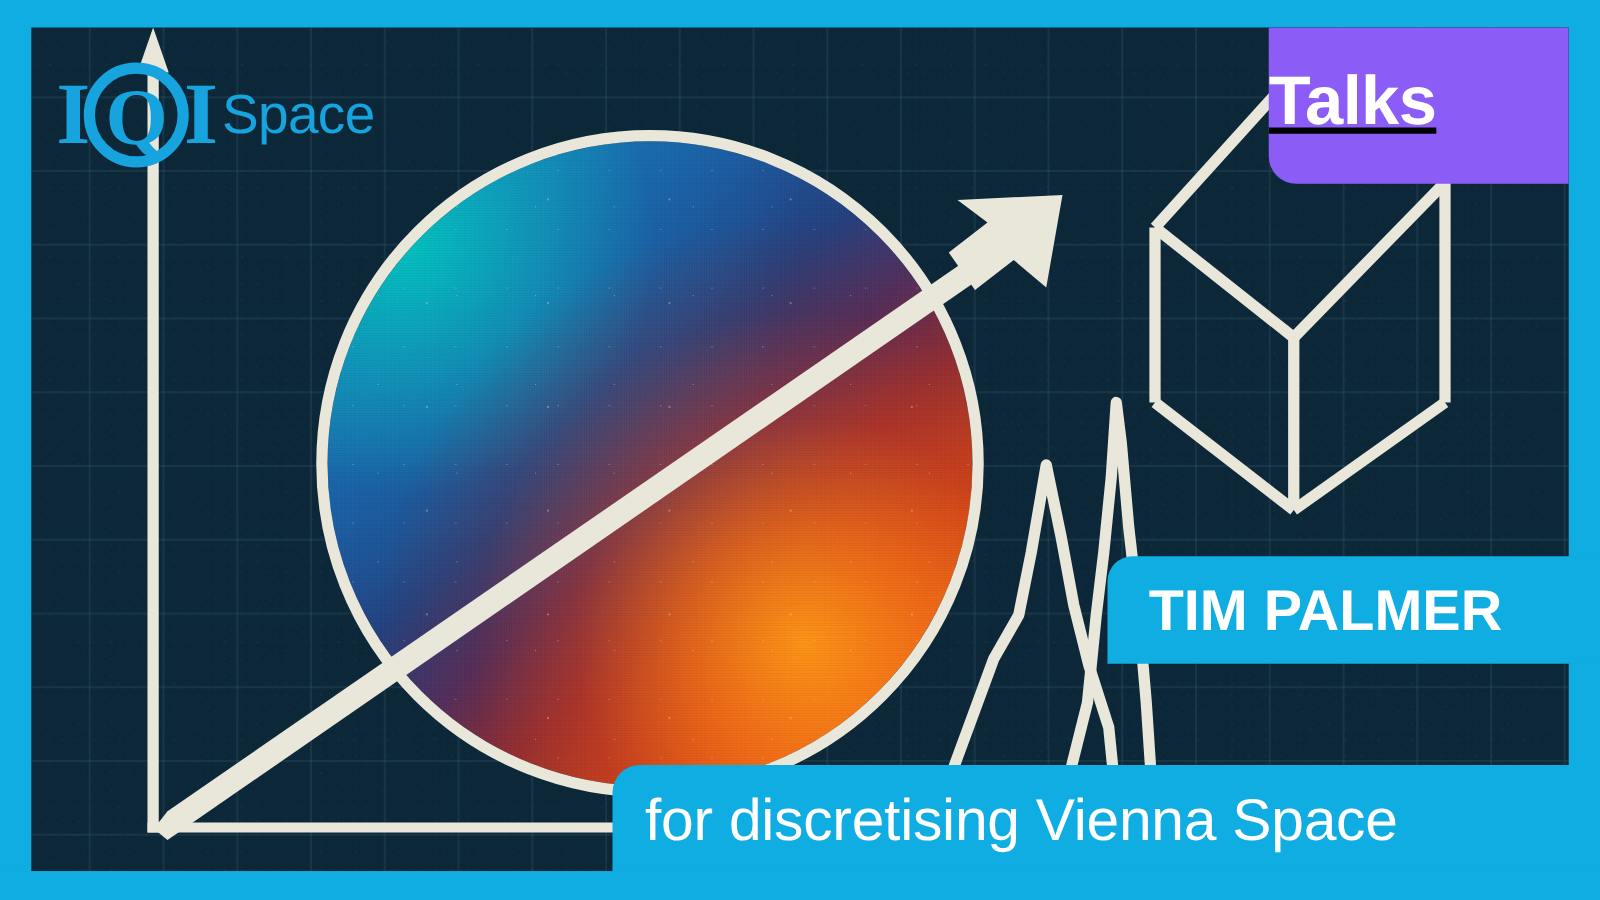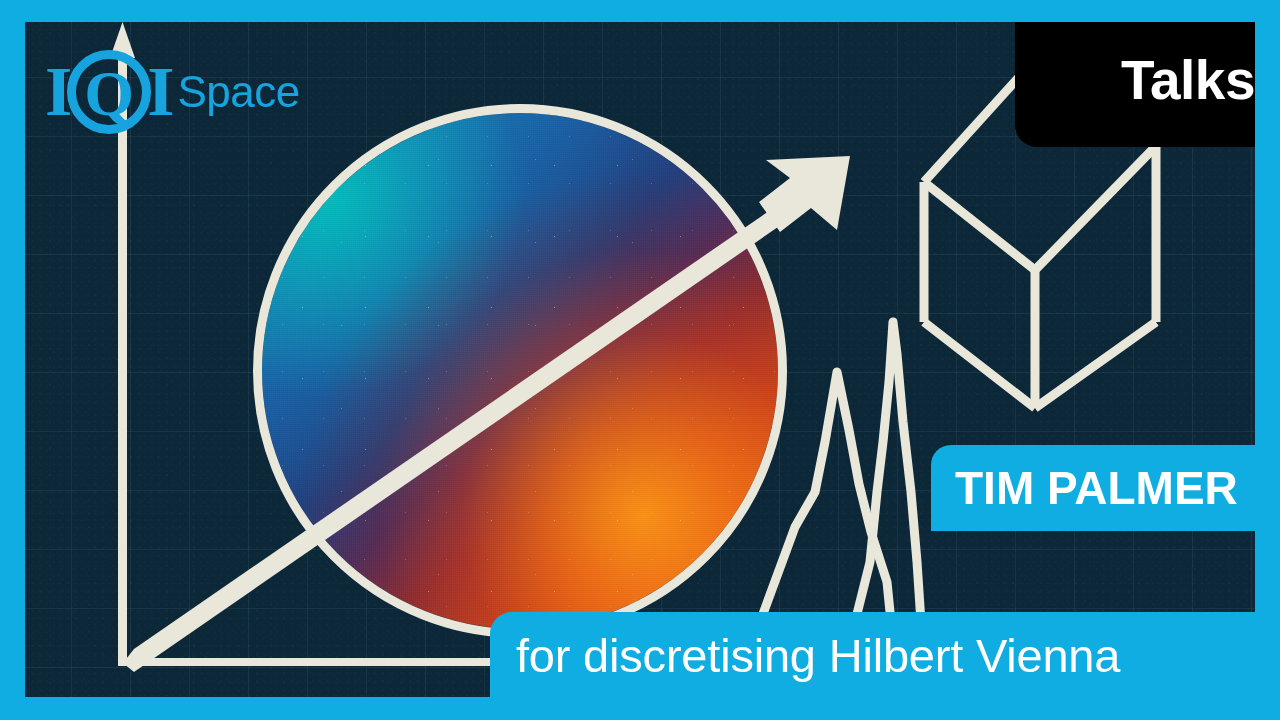--- a/index.html
+++ b/index.html
@@ -156,25 +156,25 @@
     letter-spacing: -.5px;
   }
 
   
   .talks-badge {
     position: absolute;
     right: 0;
     top: 0;
     width: 240px;
     height: 125px;
-    background: #000000;
+    background: #8b5cf6;
     border-bottom-left-radius: 22px;
     display: flex;
     align-items: center;
-    justify-content: flex-end;
+    justify-content: flex-start;
     text-decoration: underline;
   }
   .talks-label {
     color: #ffffff;
     font-size: 55px;
     font-weight: bold;
     letter-spacing: -.5px;
     line-height: 1;
     position: relative;
     top: -4px;
@@ -183,26 +183,26 @@
   
   .tb {
     position: absolute;
     background: #0FADE1;
     color: #ffffff;
     display: flex;
     align-items: center;
     box-sizing: border-box;
   }
   .tb-speaker {
-    left: 931px;
+    left: 886px;
     top: 445px;
     right: 0;
     height: 86px;
     border-top-left-radius: 20px;
-    padding-left: 24px;
+    padding-left: 33px;
     z-index: 3;
   }
   .tb-speaker span {
     font-size: 46px;
     font-weight: bold;
     letter-spacing: 0px;
     line-height: 1;
   }
   .tb-line1 {
     left: 595px;
@@ -306,17 +306,17 @@
 
     <div class="talks-badge">
       <span class="talks-label">Talks</span>
     </div>
   </div>
 
   <div class="tb tb-speaker">
     <span>TIM PALMER</span>
   </div>
   <div class="tb tb-line2">
-    <span>for discretising Hilbert Vienna</span>
+    <span>for discretising Vienna Space</span>
   </div>
 
   <div class="bottom-bar"></div>
 </div>
 
 </body></html>

